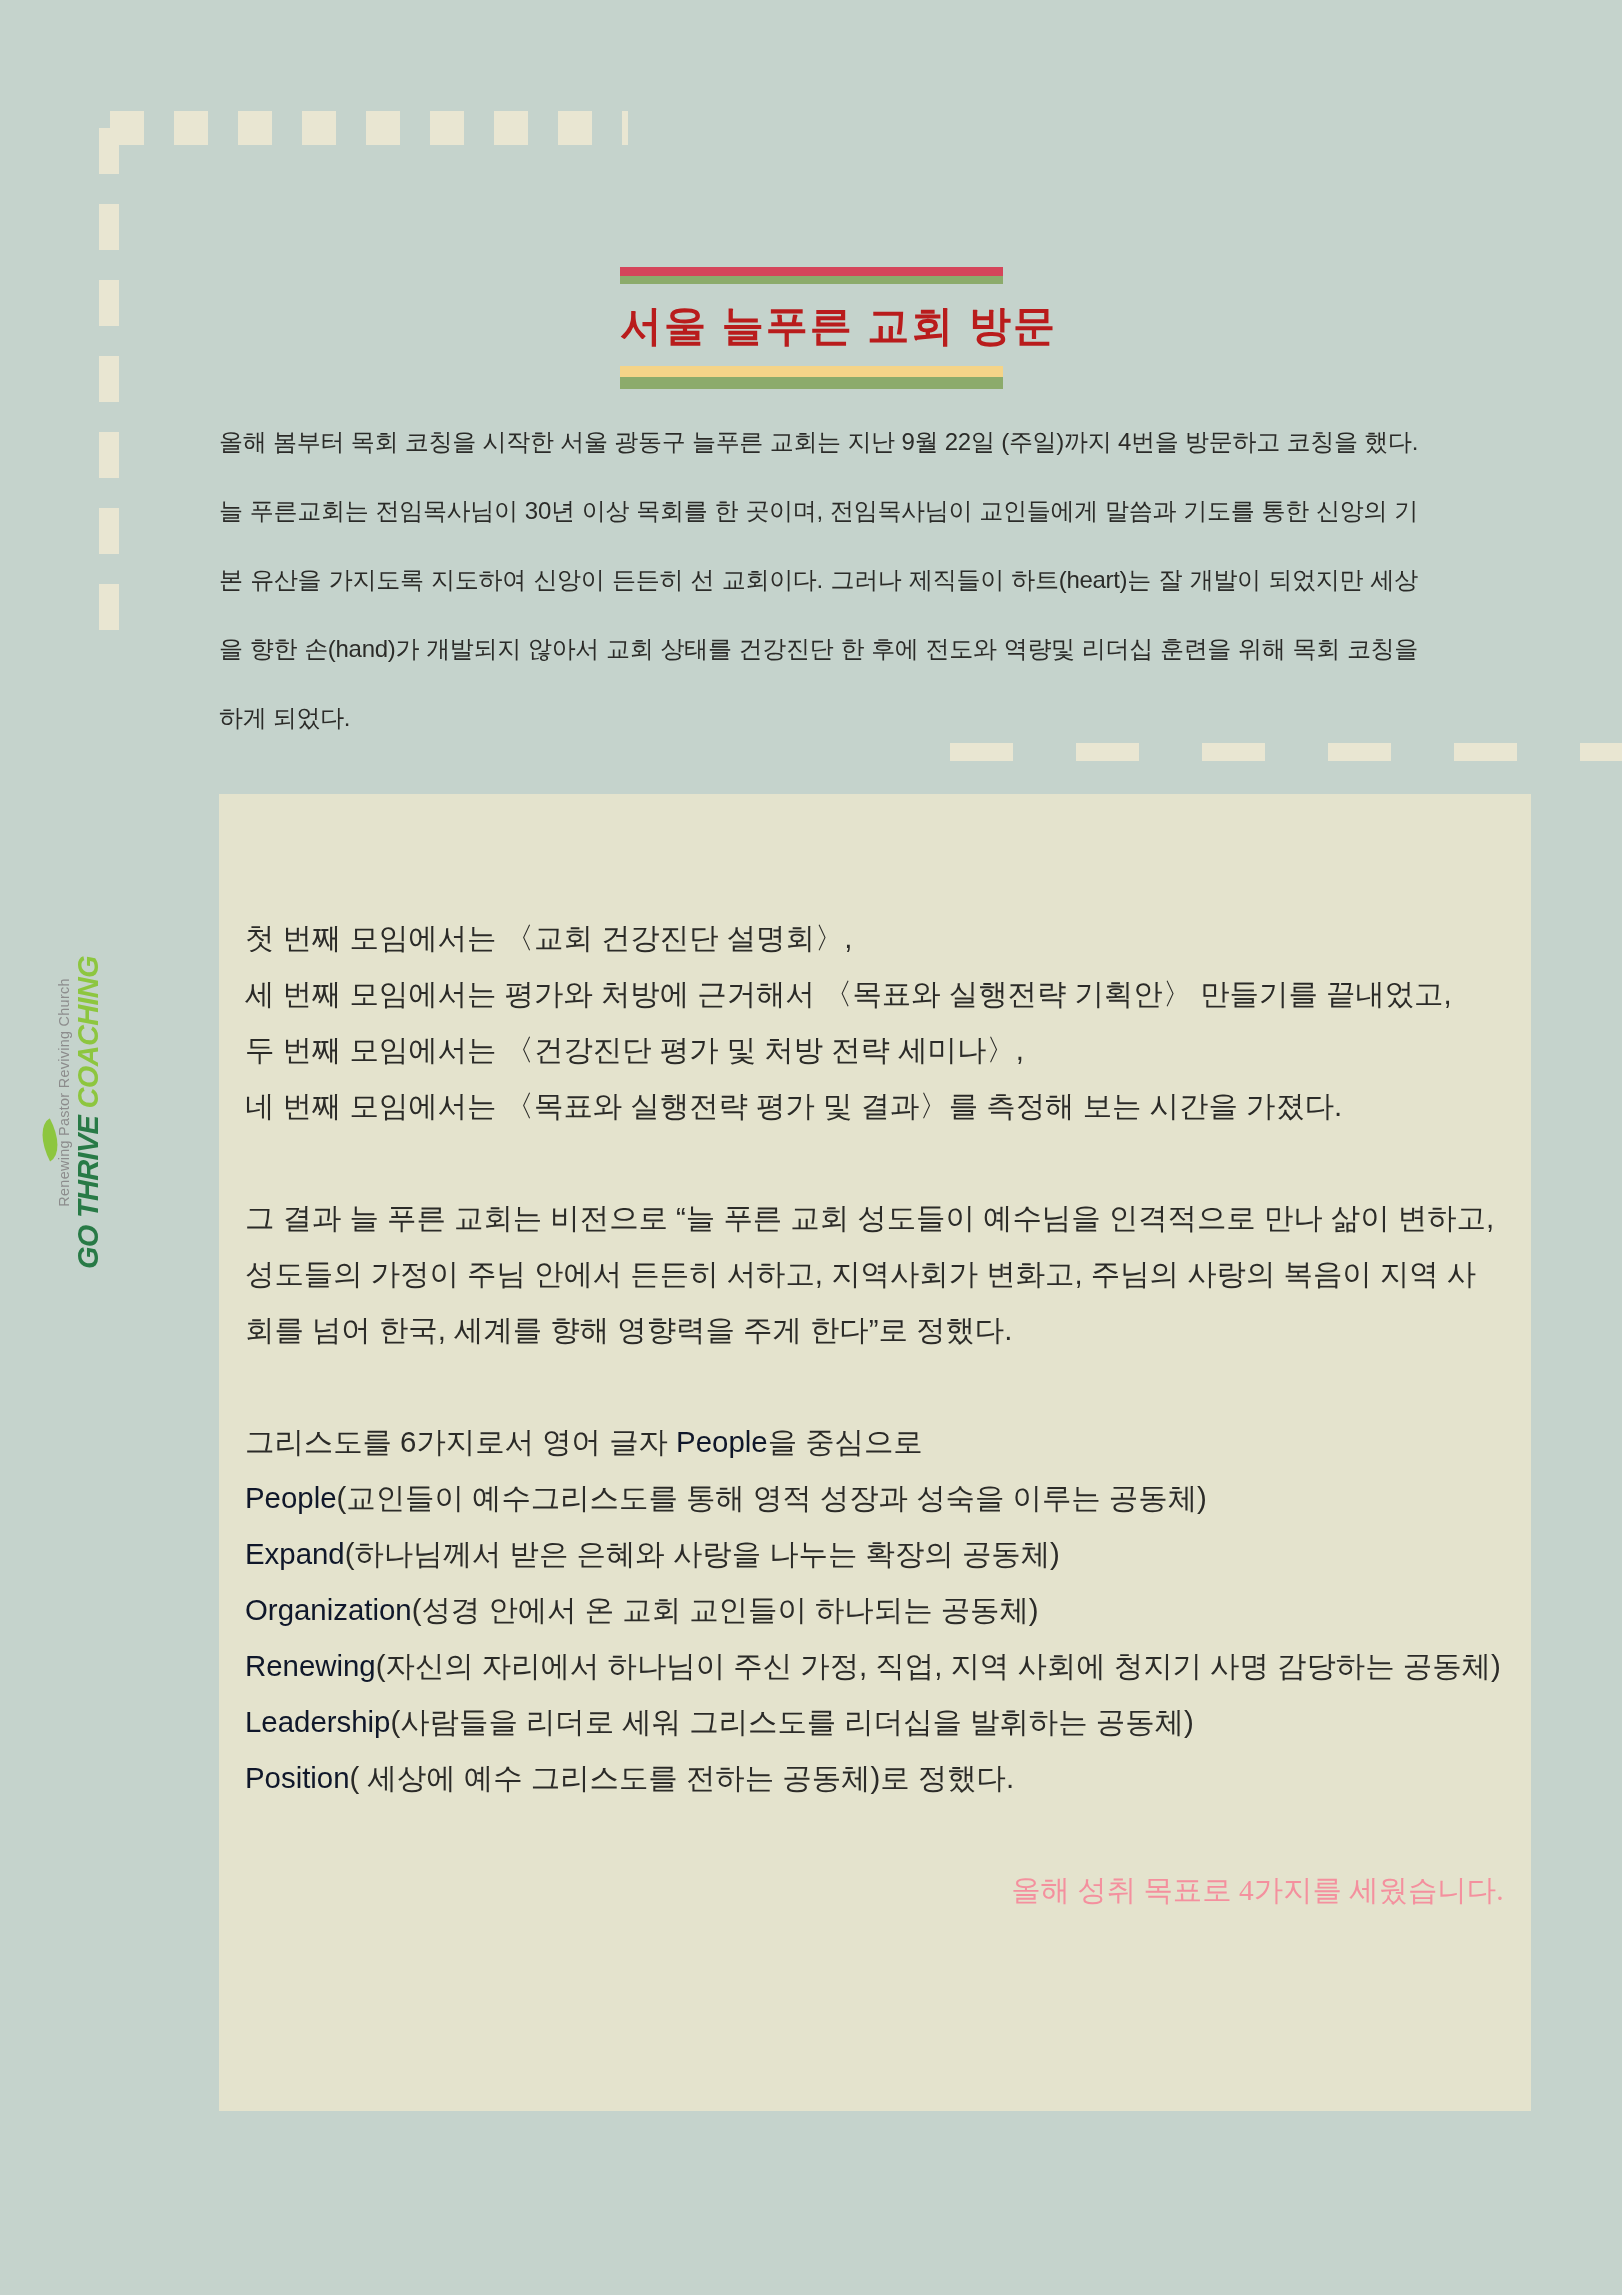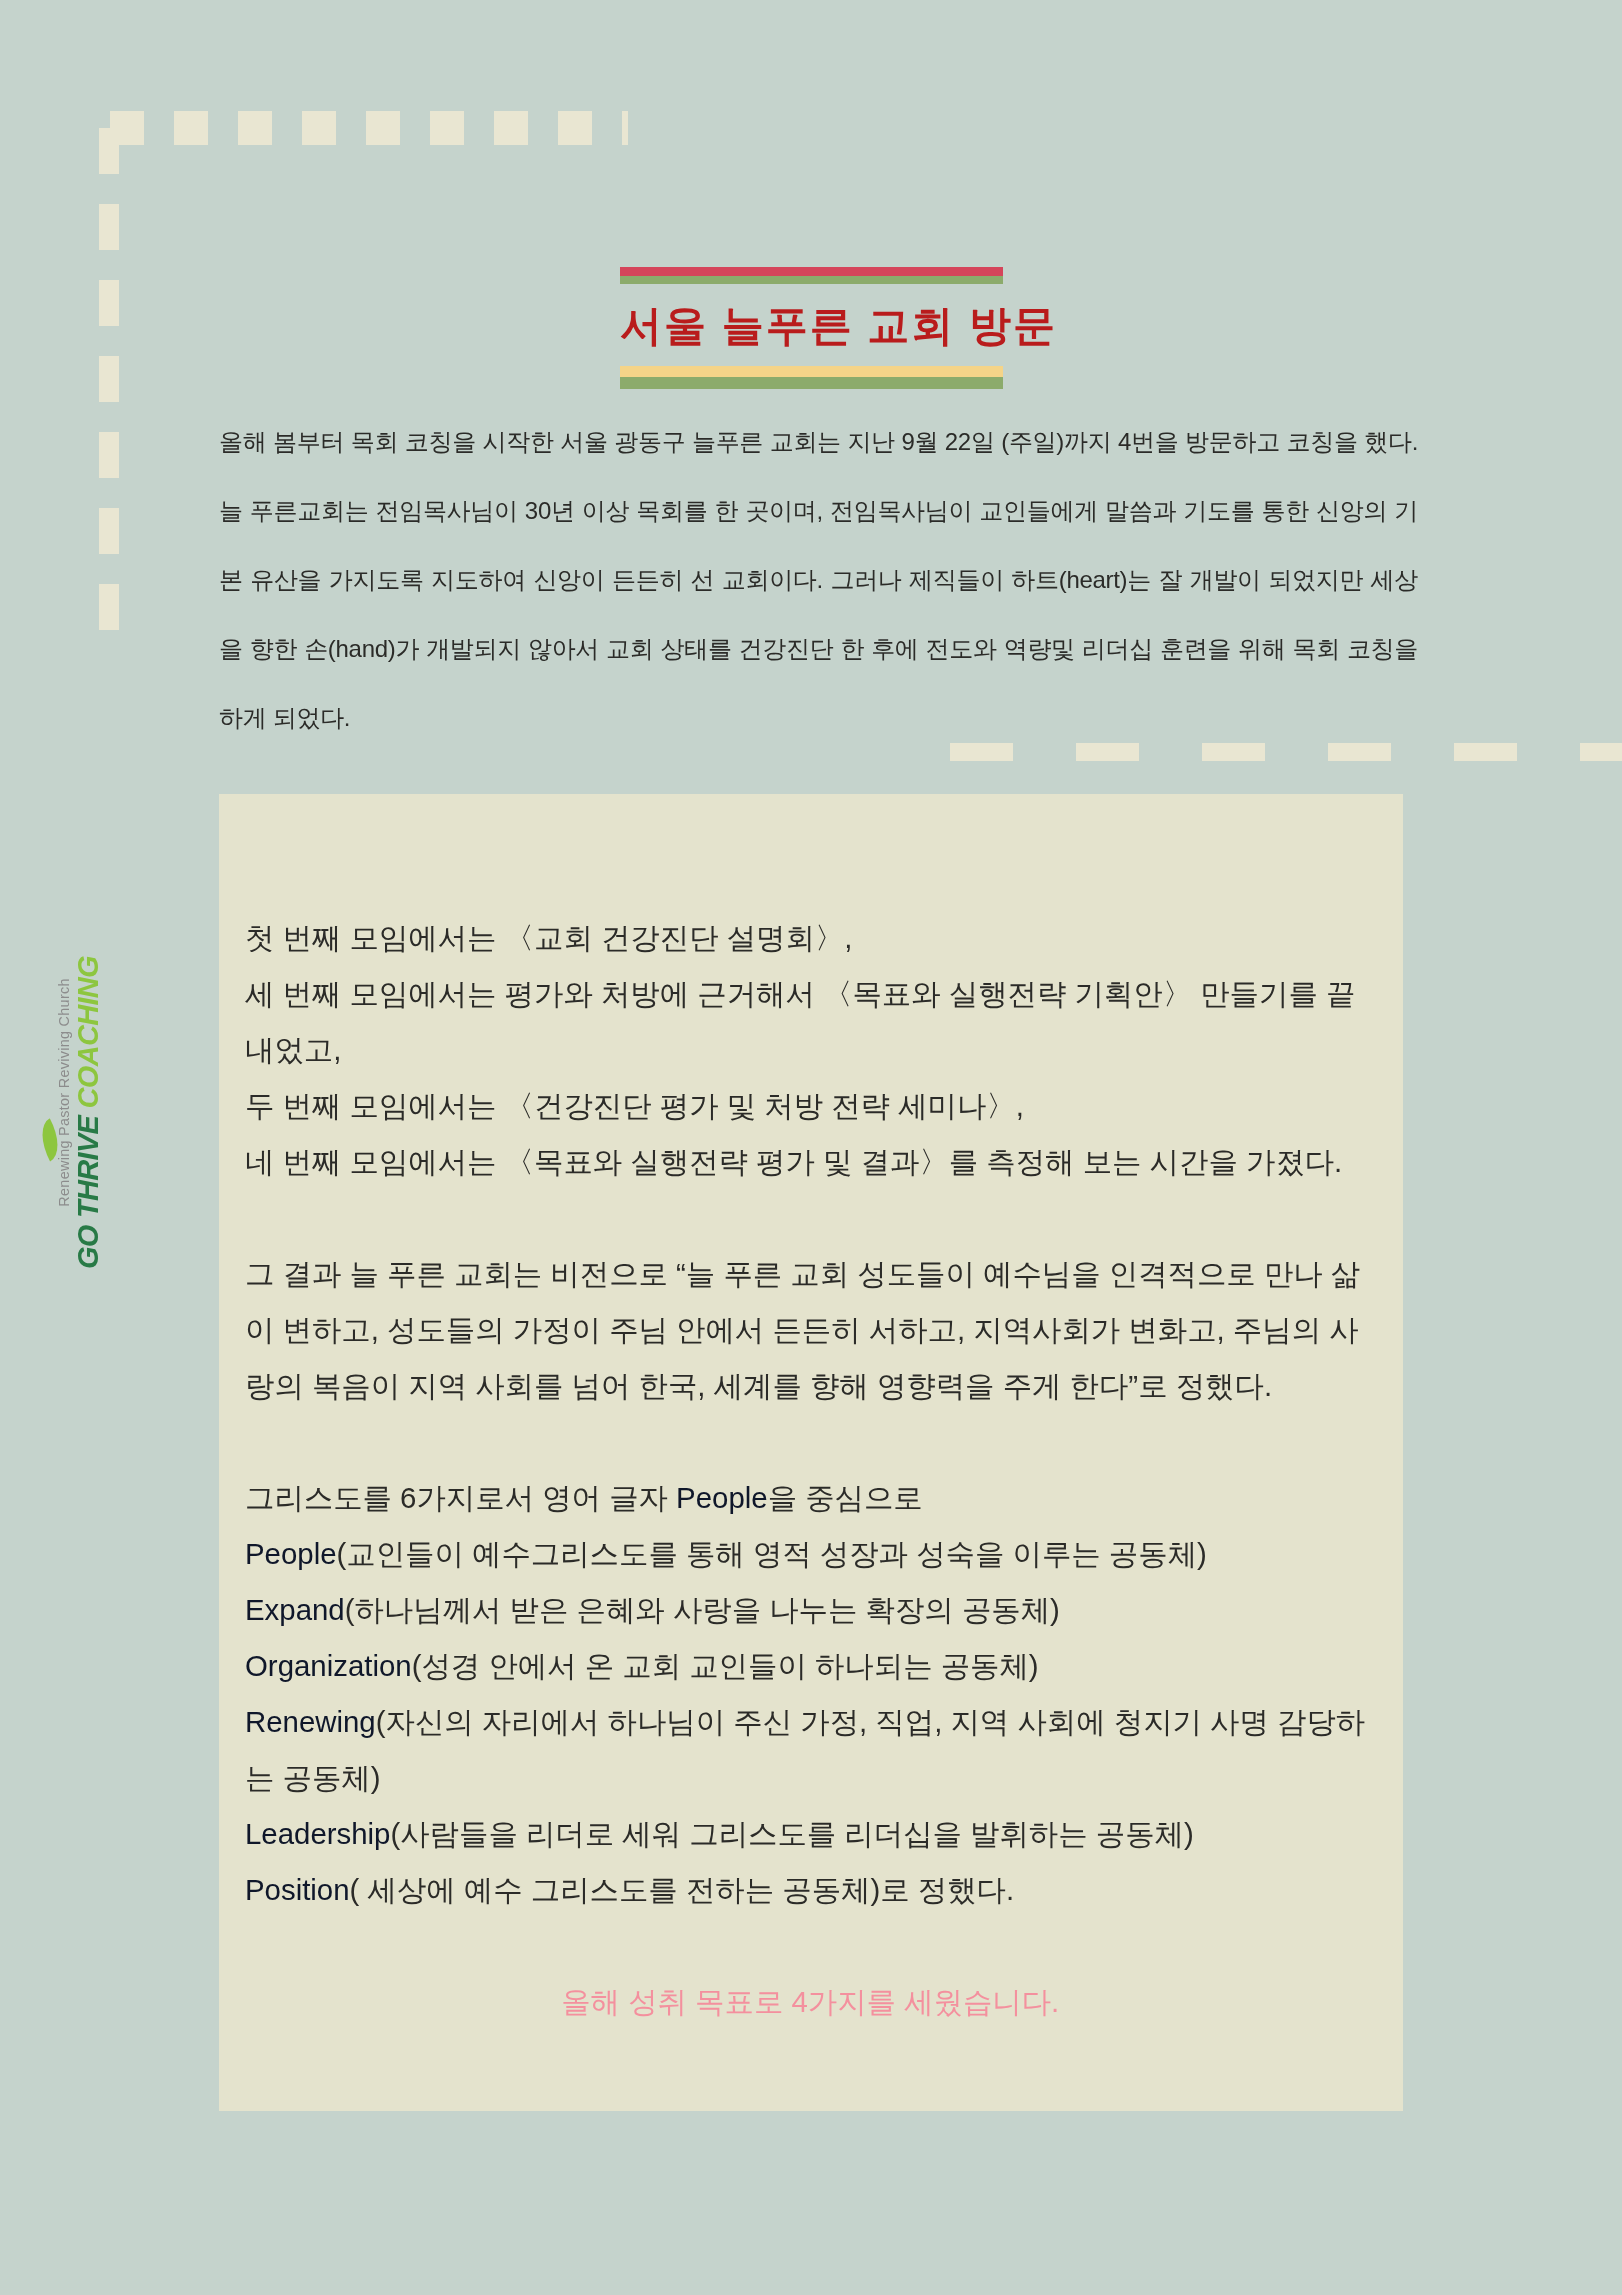--- a/index.html
+++ b/index.html
@@ -31,28 +31,28 @@
   }
   .rule-yellow{height:11px;background:#f5d488;}
   .rule-green-bottom{height:11.8px;background:#8cab6b;}
   
   .intro{
     position:absolute;left:219px;top:407px;width:1199px;
     font-size:24px;line-height:69px;text-align:justify;letter-spacing:-0.3px;
   }
   
   .content-box{
-    position:absolute;left:219px;top:794px;width:1184px;height:1317px;
+    position:absolute;left:219px;top:794px;width:1312px;height:1317px;
     background:#e4e3cd;box-sizing:border-box;padding:116px 27.5px 0 26px;
     font-size:29.4px;line-height:56px;
   }
   .box-line{min-height:56px;}
   .spacer{height:56px;}
   .pink{color:#0f172a;}
-  .goal{text-align:center;color:#f4909e;}
+  .goal{text-align:right;color:#f4909e;font-family:Liberation Serif, serif;}
   
   .logo{
     position:absolute;left:56px;top:1269px;width:296px;
     transform:rotate(-90deg);transform-origin:0 0;white-space:nowrap;
   }
   .logo-tagline{
     font-size:14.4px;color:#8c8c8c;letter-spacing:0.3px;
     text-align:right;padding-right:5.2px;line-height:17px;
   }
   .logo-main{font-size:29px;font-style:italic;font-weight:bold;letter-spacing:-0.7px;line-height:31px;}

